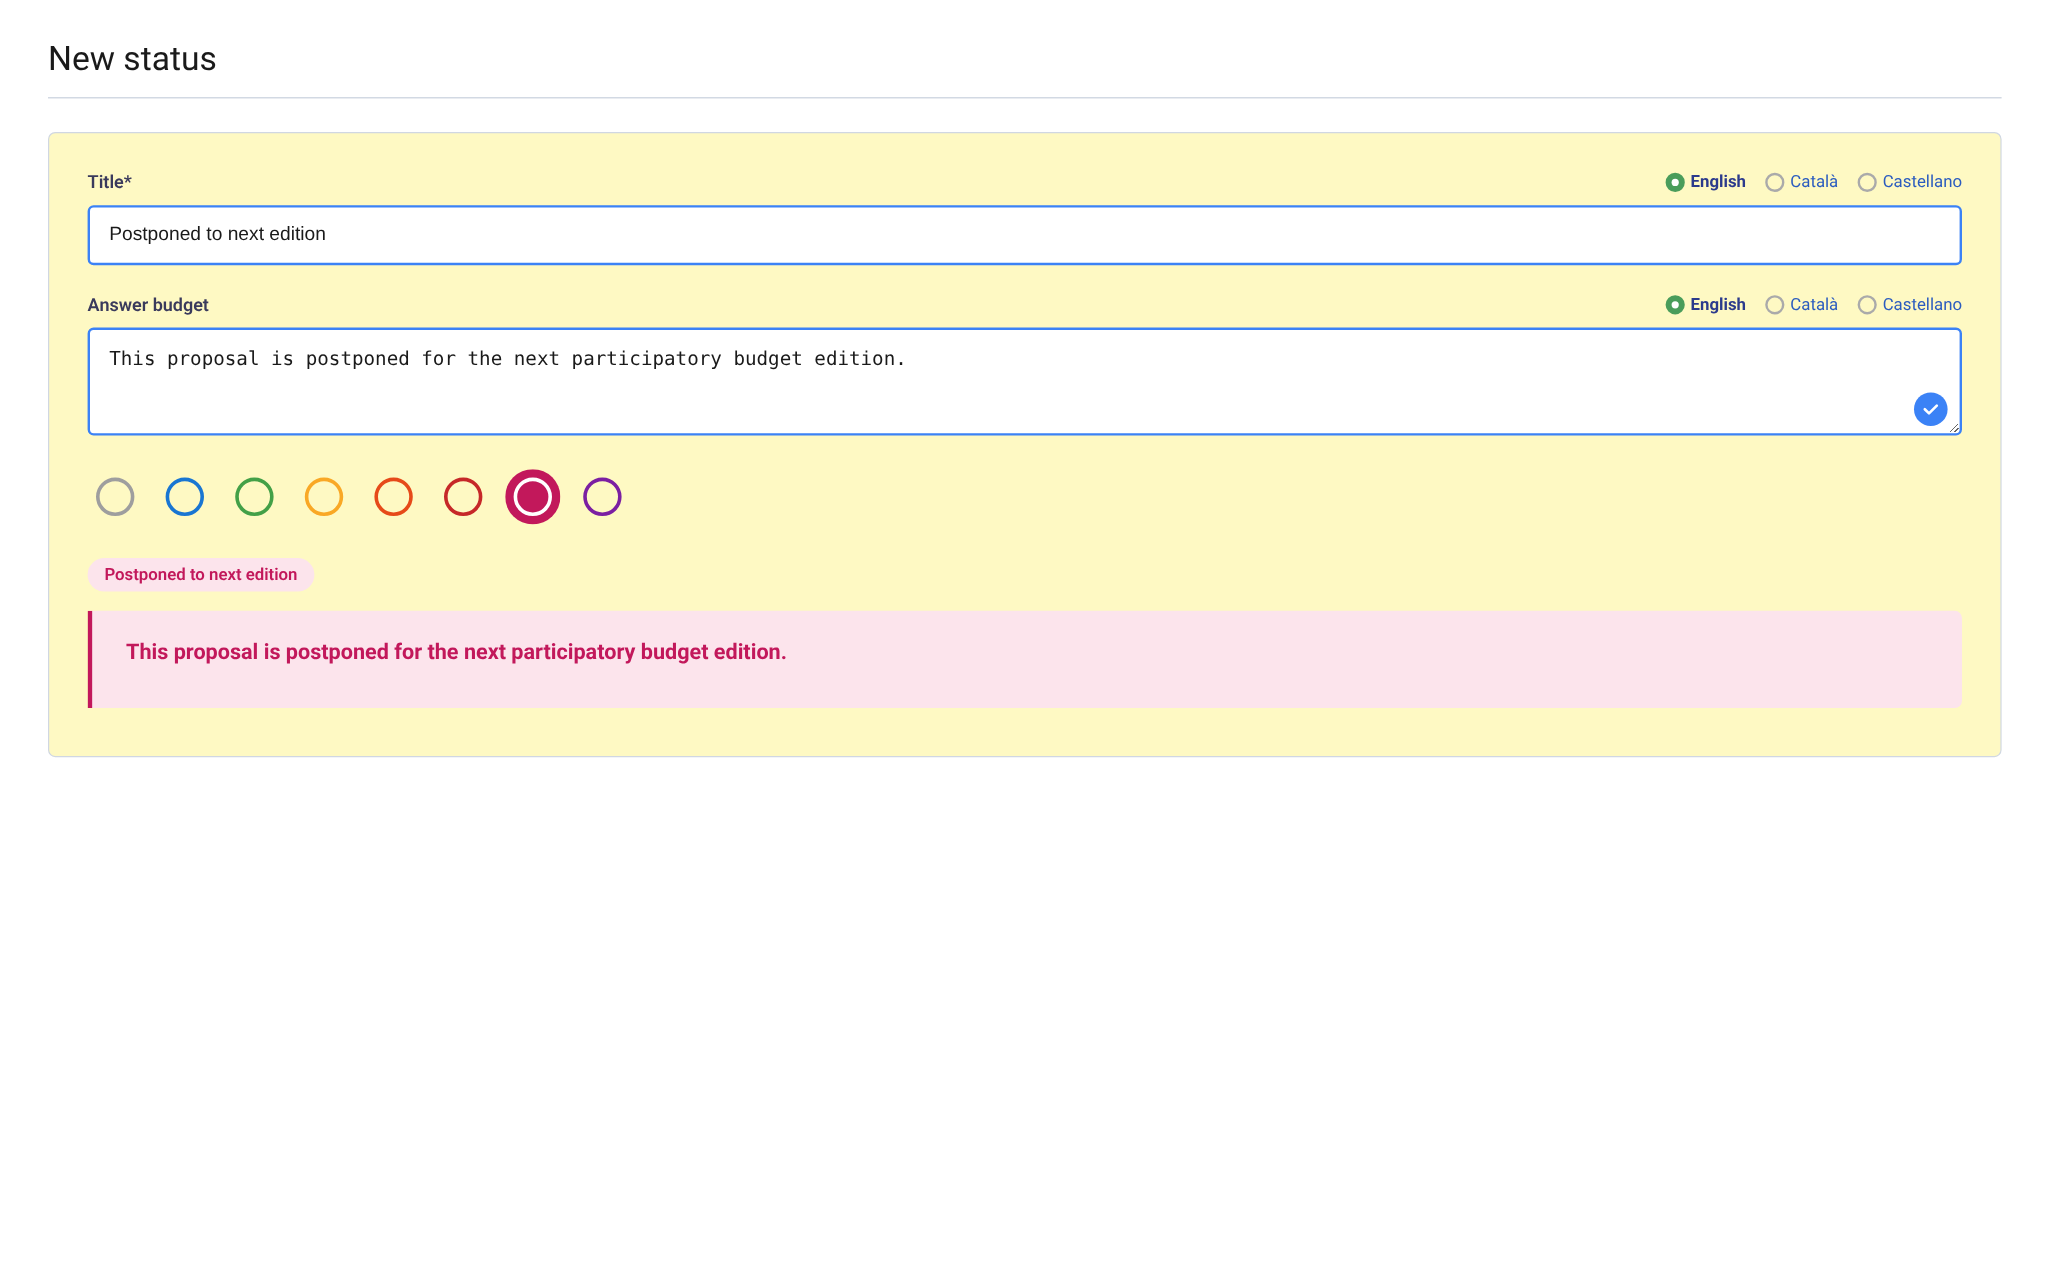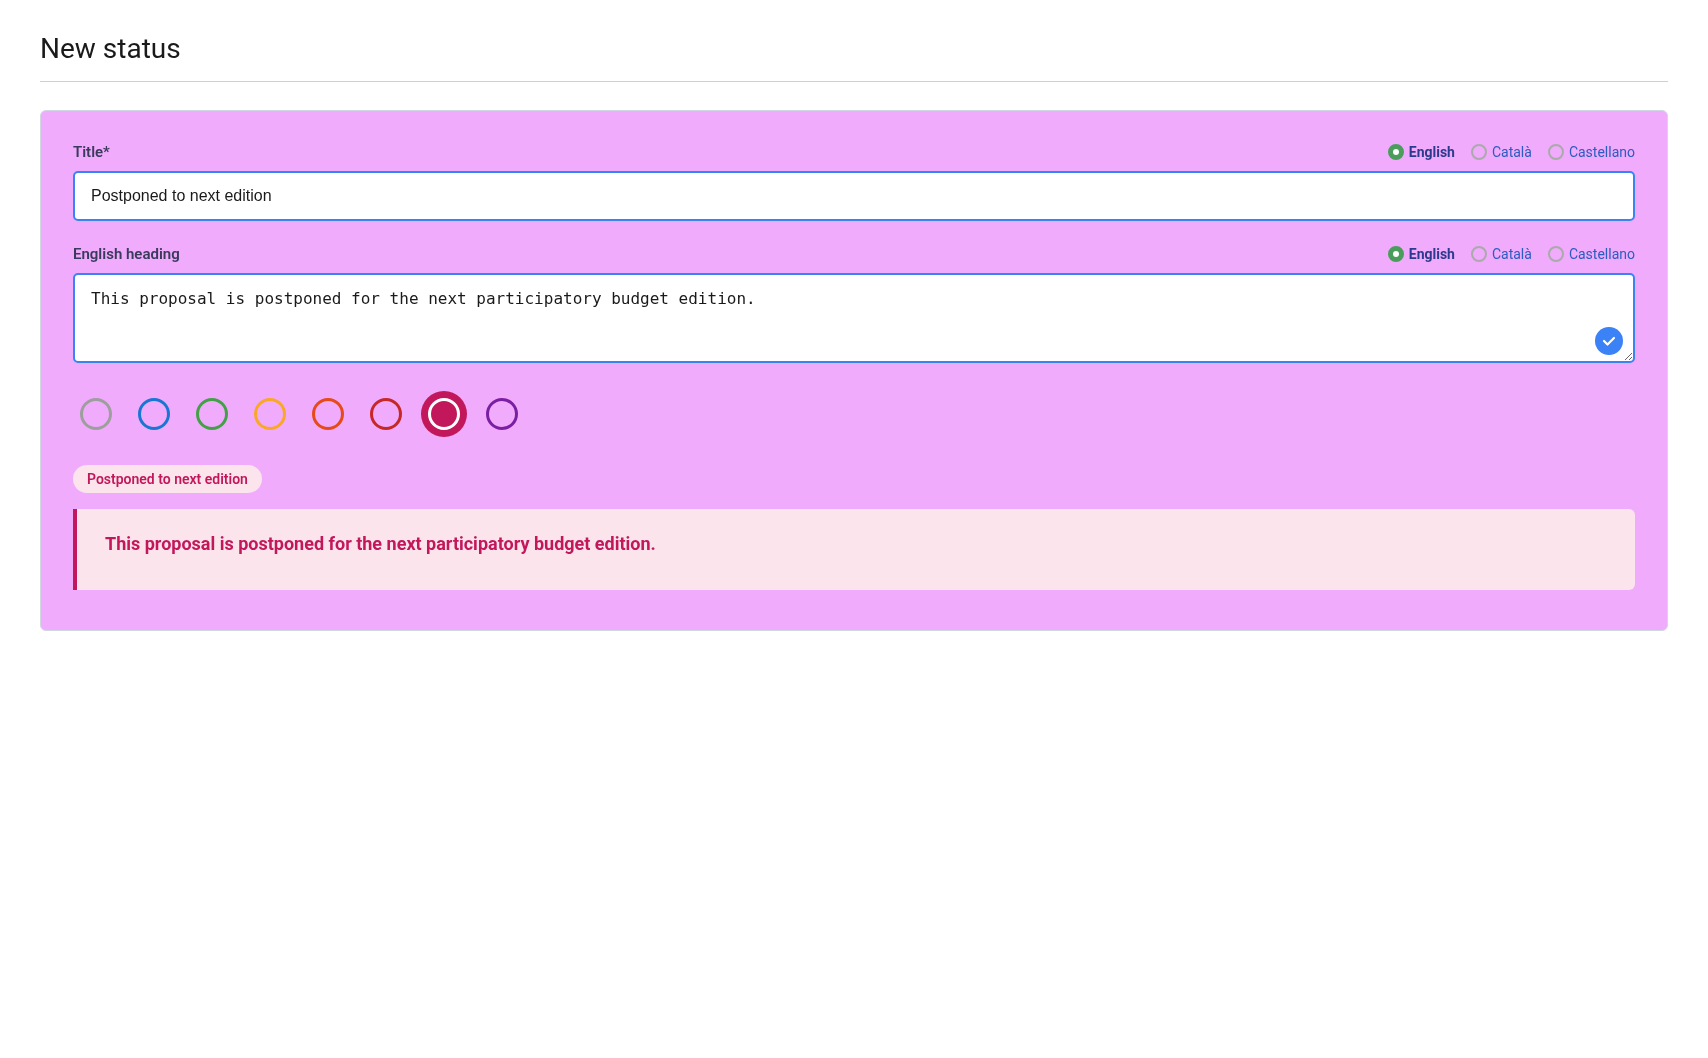--- a/index.html
+++ b/index.html
@@ -20,21 +20,21 @@
     .divider {
       border: none;
       border-top: 1px solid #c8d0dc;
       margin-bottom: 28px;
     }
 
     .form-card {
       border: 1px solid #d0d7e2;
       border-radius: 6px;
       padding: 32px 32px 40px;
-      background: #f0abfc;
+      background: #fef9c3;
     }
 
     .field-group {
       margin-bottom: 24px;
     }
 
     .field-header {
       display: flex;
       align-items: center;
       justify-content: space-between;
@@ -225,21 +225,21 @@
           <div class="radio-dot"></div>
           <span class="lang-name">Castellano</span>
         </div>
       </div>
     </div>
     <input type="text" class="text-input" value="Postponed to next edition" style="">
   </div>
 
   <div class="field-group">
     <div class="field-header">
-      <label class="field-label">English heading</label>
+      <label class="field-label">Answer budget</label>
       <div class="lang-selector">
         <div class="lang-option active">
           <div class="radio-dot"></div>
           <span class="lang-name">English</span>
         </div>
         <div class="lang-option">
           <div class="radio-dot"></div>
           <span class="lang-name">Català</span>
         </div>
         <div class="lang-option">

